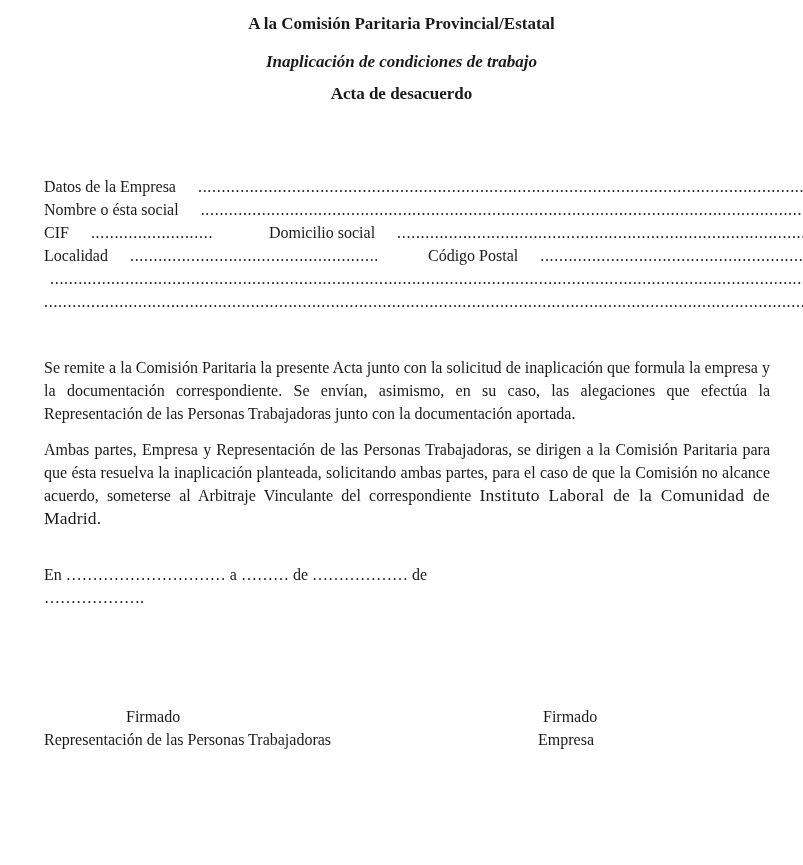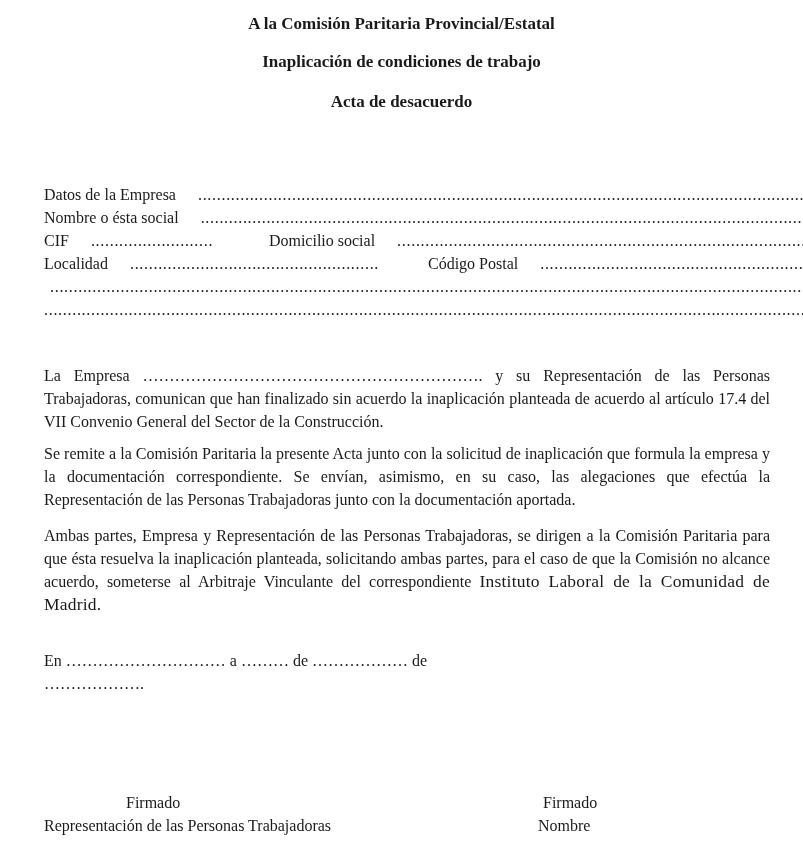--- a/index.html
+++ b/index.html
@@ -14,22 +14,22 @@
     overflow: hidden;
   }
   
   .title {
     text-align: center;
     font-weight: bold;
     font-size: 17px;
     line-height: 23px;
   }
   .t1 { padding-top: 12px; }
-  .t2 { margin-top: 15px; }
-  .t3 { margin-top: 17px; }
+  .t2 { margin-top: 15px; font-style: italic; }
+  .t3 { margin-top: 9px; }
 
   
   .fields { margin: 70px 0 0 44px; }
   .frow { display: flex; line-height: 23px; gap: 16px; }
   .flabel { white-space: nowrap; flex-shrink: 0; }
   .dots {
     white-space: nowrap;
     overflow: hidden;
     letter-spacing: 0.7px;
     min-width: 0;
@@ -94,34 +94,33 @@
     </div>
     <div class="frow">
       <span class="dots fill">................................................................................................................................................................................................................................................................................................................................</span>
     </div>
     <div class="frow">
       <span class="dots fullrow">................................................................................................................................................................................................................................................................................................................................</span>
     </div>
   </section>
 
   <section class="bodytext">
-    <p class="para p1">La Empresa ………………………………………………………. y su Representación de las Personas Trabajadoras, comunican que han finalizado sin acuerdo la inaplicación planteada de acuerdo al artículo 17.4 del VII Convenio General del Sector de la Construcción.</p>
     <p class="para p2">Se remite a la Comisión Paritaria la presente Acta junto con la solicitud de inaplicación que formula la empresa y la documentación correspondiente. Se envían, asimismo, en su caso, las alegaciones que efectúa la Representación de las Personas Trabajadoras junto con la documentación aportada.</p>
     <p class="para p3"><span>Ambas partes, Empresa y Representación de las Personas Trabajadoras, se dirigen a la Comisión Paritaria para que ésta resuelva la inaplicación planteada, solicitando ambas partes, para el caso de que la Comisión no alcance acuerdo, someterse al Arbitraje Vinculante del correspondiente </span><span class="alt-font">Instituto Laboral de la Comunidad de Madrid.</span></p>
   </section>
 
   <section class="dateline">
     <div>En ………………………… a ……… de ……………… de</div>
     <div>……………….</div>
   </section>
 
   <section class="sigs">
     <div class="sig-left">
       <div class="firmado">Firmado</div>
       <div>Representación de las Personas Trabajadoras</div>
     </div>
     <div class="sig-right">
       <div class="firmado">Firmado</div>
-      <div>Nombre</div>
+      <div>Empresa</div>
     </div>
   </section>
 
 </div>
 
 </body></html>

